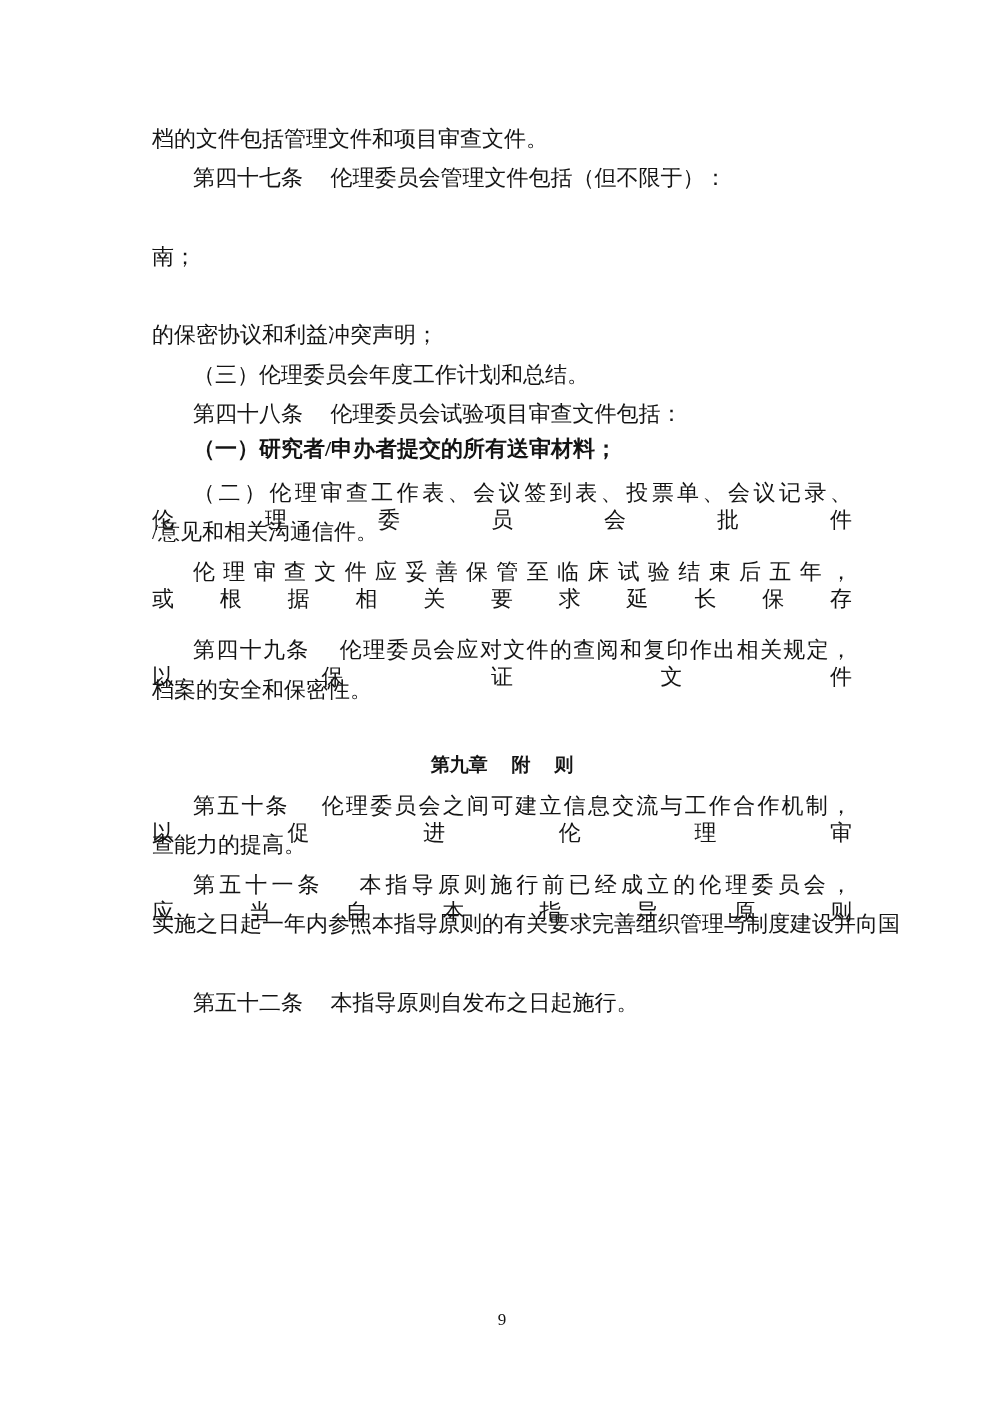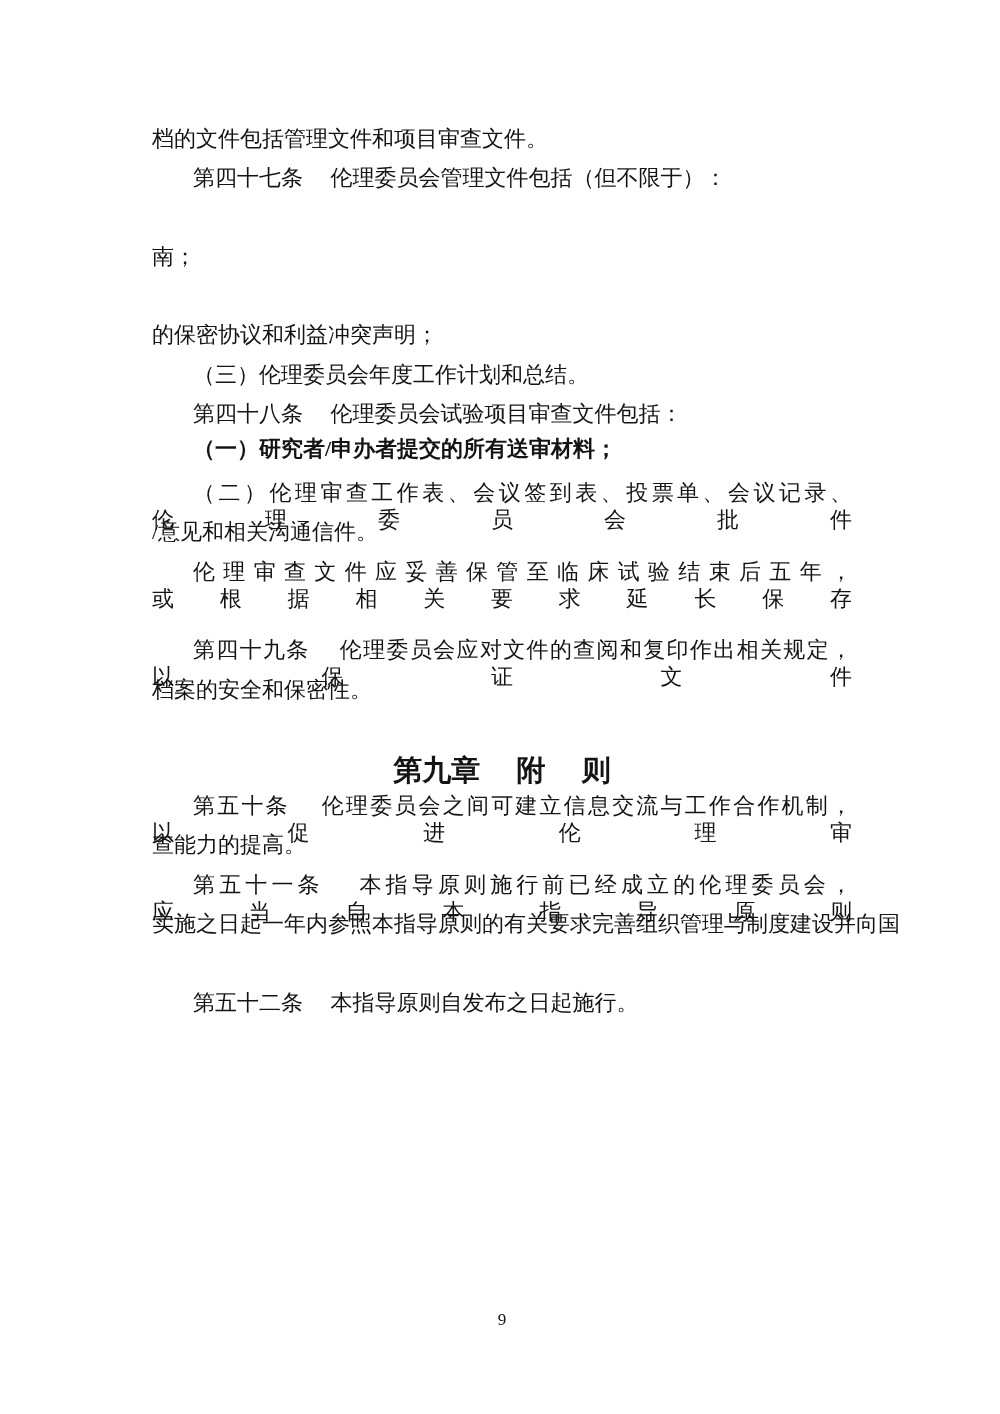--- a/index.html
+++ b/index.html
@@ -29,21 +29,21 @@
   }
   .line.indent { text-indent: 41px; }
   .line.justify {
     text-align: justify;
     text-align-last: justify;
   }
   .line.heading {
     text-align: center;
     text-align-last: center;
     font-weight: bold;
-    font-size: 29px;
+    font-size: 19px;
     text-indent: 0;
   }
   .page-number {
     position: absolute;
     left: 152px;
     width: 700px;
     top: 1310px;
     text-align: center;
     font-size: 17px;
     color: #141414;

